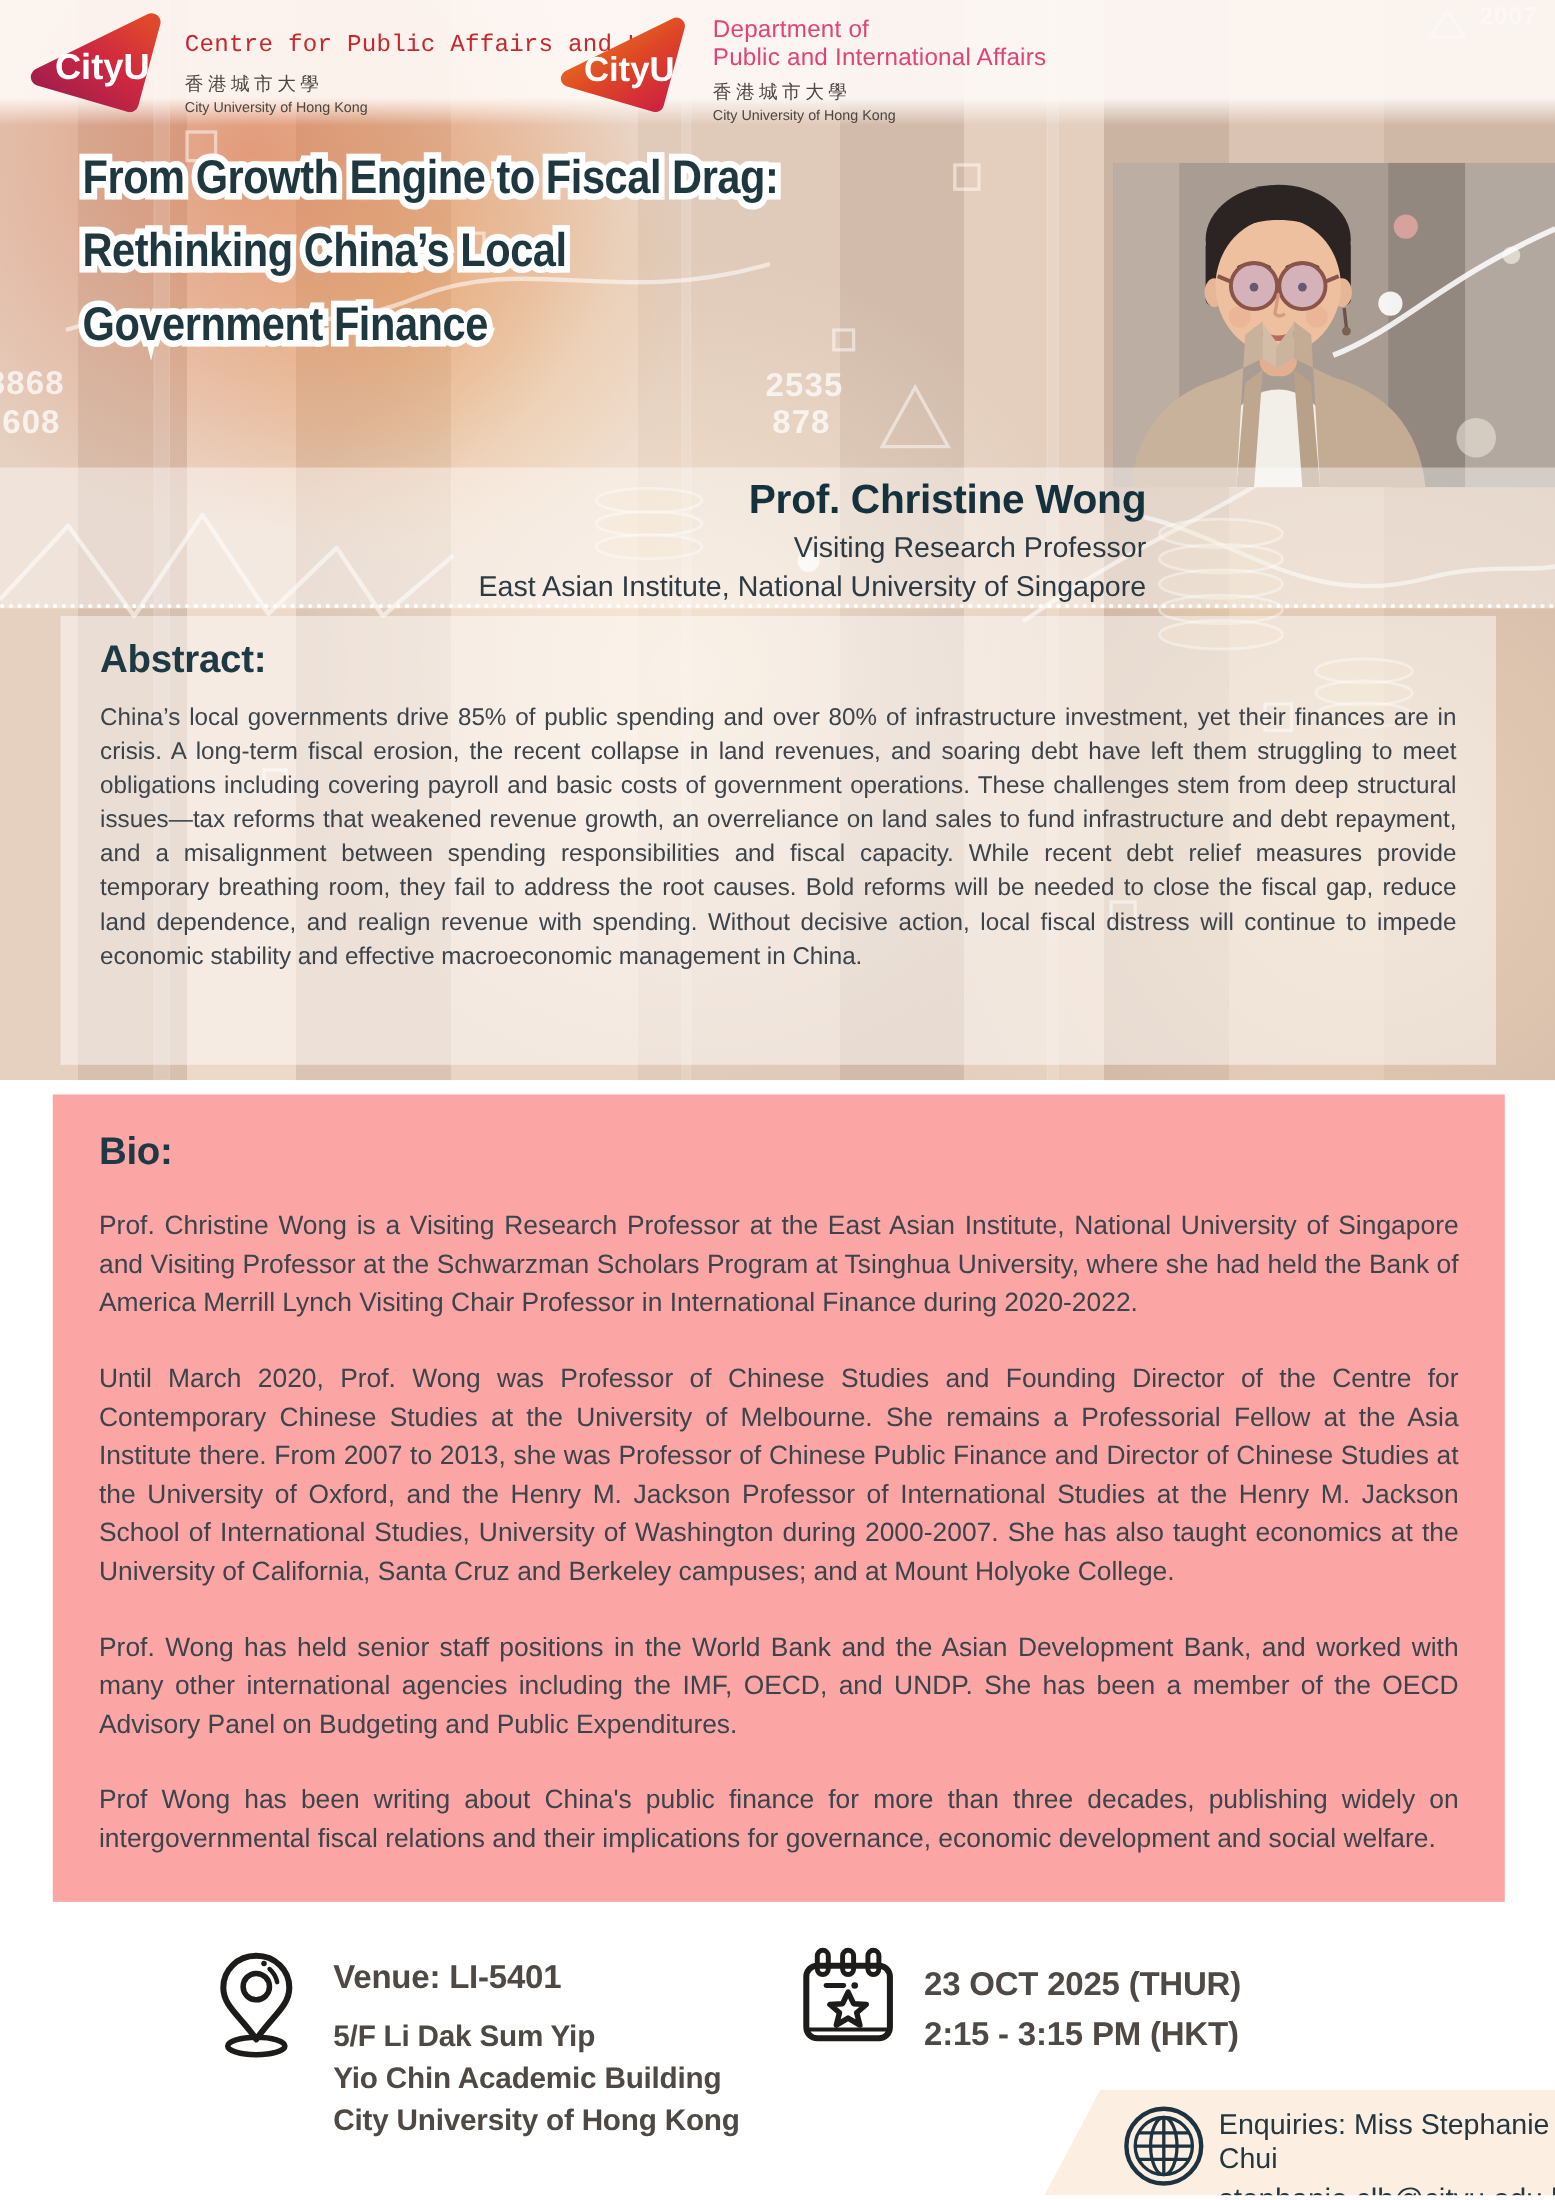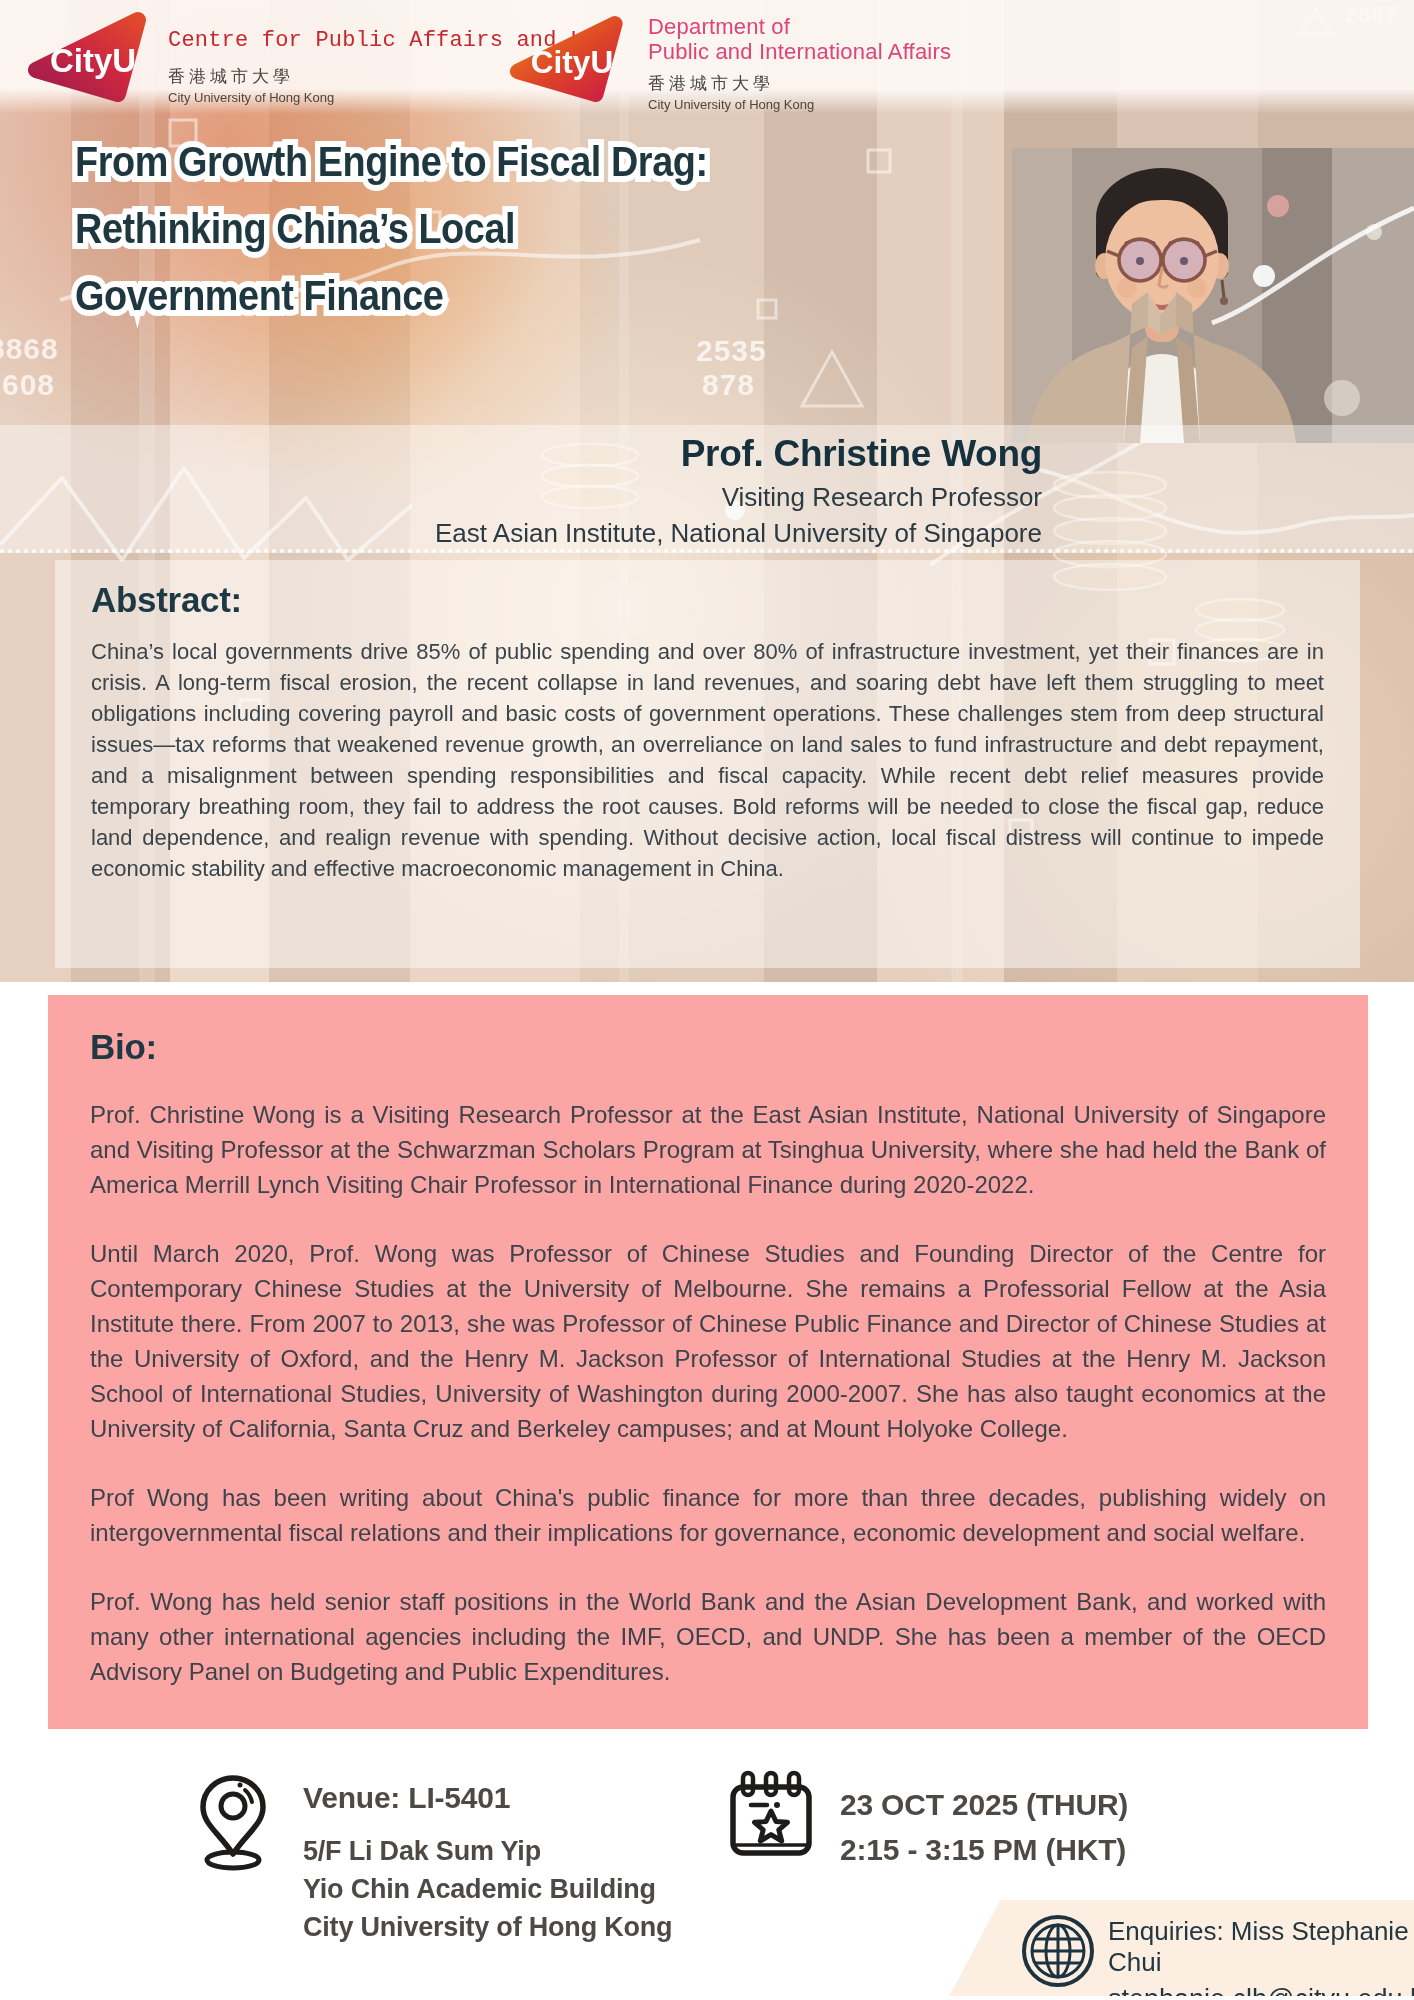--- a/index.html
+++ b/index.html
@@ -235,22 +235,22 @@
     <section class="abstract-panel">
       <h2 class="section-heading">Abstract:</h2>
       <p class="abstract-body">China’s local governments drive 85% of public spending and over 80% of infrastructure investment, yet their finances are in crisis. A long-term fiscal erosion, the recent collapse in land revenues, and soaring debt have left them struggling to meet obligations including covering payroll and basic costs of government operations. These challenges stem from deep structural issues—tax reforms that weakened revenue growth, an overreliance on land sales to fund infrastructure and debt repayment, and a misalignment between spending responsibilities and fiscal capacity. While recent debt relief measures provide temporary breathing room, they fail to address the root causes. Bold reforms will be needed to close the fiscal gap, reduce land dependence, and realign revenue with spending.  Without decisive action, local fiscal distress will continue to impede economic stability and effective macroeconomic management in China.</p>
     </section>
   </div>
 
   <section class="bio-panel">
     <h2 class="section-heading">Bio:</h2>
     <p class="bio-para">Prof. Christine Wong is a Visiting Research Professor at the East Asian Institute, National  University of Singapore and Visiting Professor at the Schwarzman Scholars Program at Tsinghua University, where she had held the Bank of America Merrill Lynch Visiting Chair Professor in  International Finance during 2020-2022.</p>
     <p class="bio-para">Until March 2020, Prof. Wong was Professor of Chinese Studies and Founding Director of the Centre for Contemporary Chinese Studies at the University of Melbourne. She remains a  Professorial Fellow at the Asia Institute there. From 2007 to 2013, she was Professor of Chinese Public Finance and Director of Chinese Studies at the University of Oxford, and the  Henry M. Jackson Professor of International Studies at the Henry M. Jackson School of  International Studies, University of Washington during 2000-2007. She has also taught  economics at the University of California, Santa Cruz and Berkeley campuses; and at  Mount Holyoke College.</p>
+    <p class="bio-para">Prof. Wong has held senior staff positions in the World Bank and the Asian Development Bank, and worked with many other international agencies including the IMF, OECD, and UNDP.  She has been a member of the OECD Advisory Panel on Budgeting and Public Expenditures.</p>
     <p class="bio-para">Prof Wong has been writing about China's public finance for more than three decades,  publishing widely on intergovernmental fiscal relations and their implications for governance, economic development and social welfare.</p>
-    <p class="bio-para">Prof. Wong has held senior staff positions in the World Bank and the Asian Development Bank, and worked with many other international agencies including the IMF, OECD, and UNDP.  She has been a member of the OECD Advisory Panel on Budgeting and Public Expenditures.</p>
   </section>
 
   <footer class="footer">
 
     <svg class="pin-icon" width="80" height="100" viewBox="0 0 80 100">
       <path d="M40 6 C23 6 10 19 10 35 C10 52 26 61 40 82 C54 61 70 52 70 35 C70 19 57 6 40 6 Z" fill="none" stroke="#1e1c1a" stroke-width="5.5" stroke-linejoin="round"></path>
       <circle cx="40" cy="34" r="12" fill="none" stroke="#1e1c1a" stroke-width="5"></circle>
       <path d="M52 18 A22 22 0 0 1 59 30" fill="none" stroke="#1e1c1a" stroke-width="4" stroke-linecap="round"></path>
       <circle cx="47" cy="13" r="2.5" fill="#1e1c1a"></circle>
       <ellipse cx="40" cy="88" rx="26" ry="8" fill="none" stroke="#1e1c1a" stroke-width="5"></ellipse>

